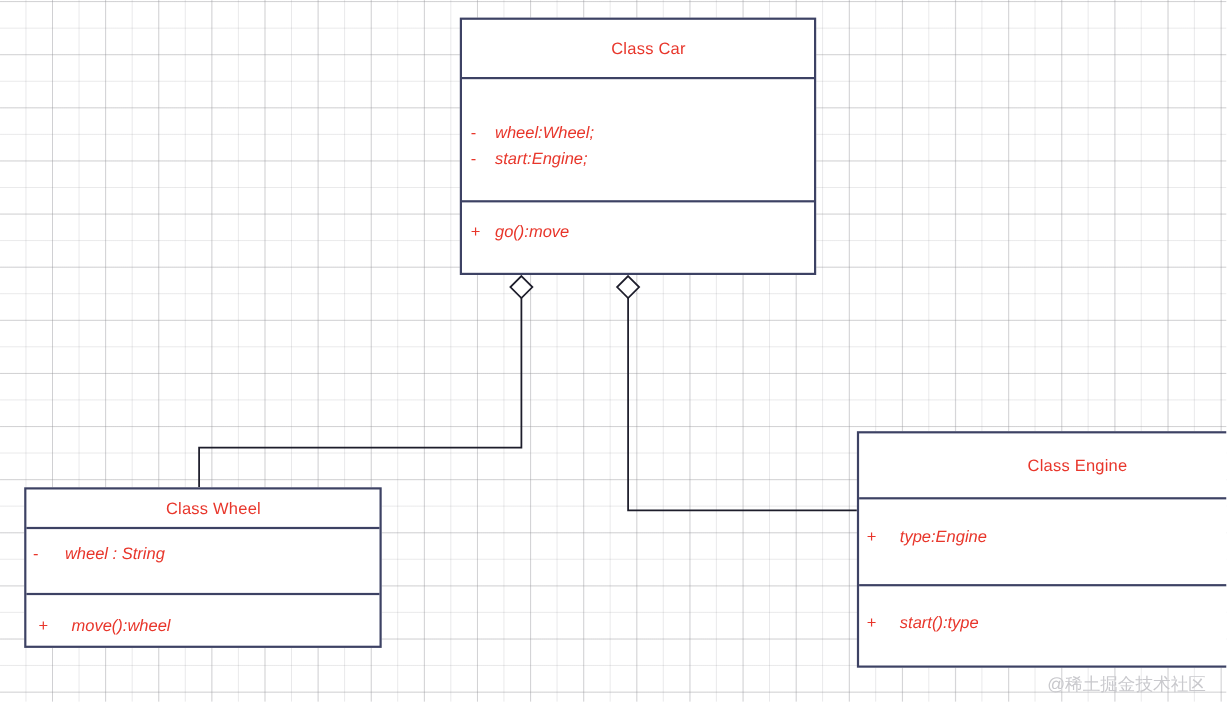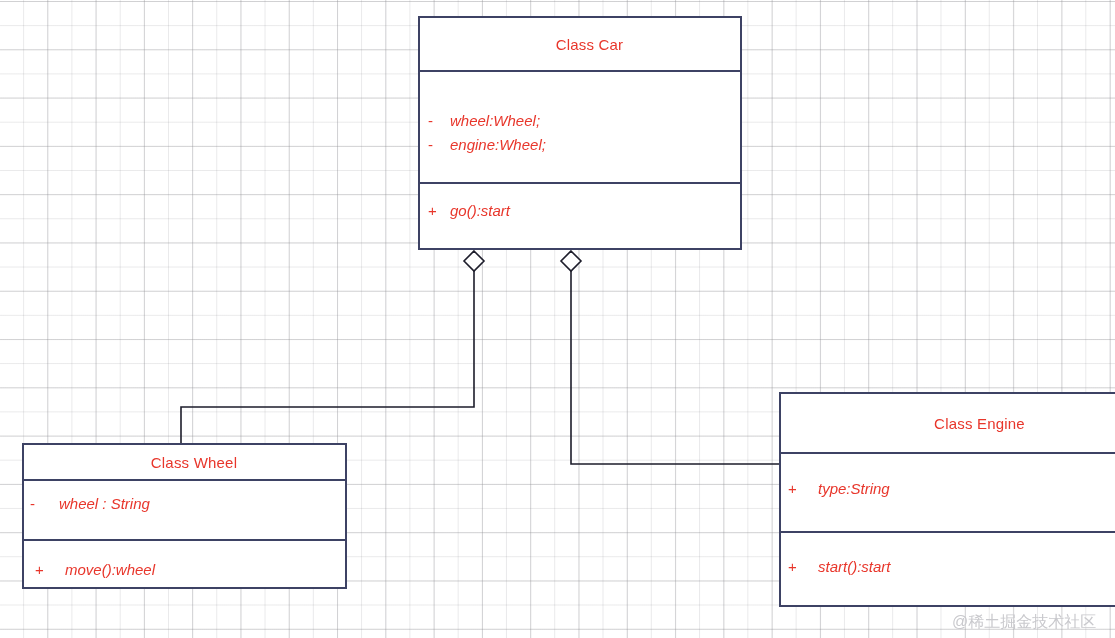--- a/index.html
+++ b/index.html
@@ -115,27 +115,27 @@
     <div class="uml-compartment uml-title" style="height:52px;">
       <span>Class Car</span>
     </div>
     <div class="uml-compartment" style="height:112px; padding:40px 0 0 8px;">
       <div class="uml-row" style="margin-bottom:7px;">
         <span class="uml-vis">-</span>
         <span class="uml-member">wheel:Wheel;</span>
       </div>
       <div class="uml-row">
         <span class="uml-vis">-</span>
-        <span class="uml-member">engine:Wheel;</span>
+        <span class="uml-member">start:Engine;</span>
       </div>
     </div>
     <div class="uml-compartment" style="height:66px; padding:18px 0 0 8px;">
       <div class="uml-row">
         <span class="uml-vis">+</span>
-        <span class="uml-member">go():start</span>
+        <span class="uml-member">go():move</span>
       </div>
     </div>
   </div>
 
   <div class="uml-class" style="left:22px; top:443px; width:325px; height:146px;">
     <div class="uml-compartment uml-title" style="height:47px;">
       <span>Class Wheel</span>
     </div>
     <div class="uml-compartment" style="height:76px; padding:14px 0 0 6px;">
       <div class="uml-row">
@@ -151,26 +151,26 @@
     </div>
   </div>
 
   <div class="uml-class" style="left:779px; top:392px; width:382px; height:215px;">
     <div class="uml-compartment uml-title" style="height:59px;">
       <span>Class Engine</span>
     </div>
     <div class="uml-compartment" style="height:79px; padding:26px 0 0 7px;">
       <div class="uml-row">
         <span class="uml-vis">+</span>
-        <span class="uml-member" style="padding-left:8px;">type:String</span>
+        <span class="uml-member" style="padding-left:8px;">type:Engine</span>
       </div>
     </div>
     <div class="uml-compartment" style="height:75px; padding:25px 0 0 7px;">
       <div class="uml-row">
         <span class="uml-vis">+</span>
-        <span class="uml-member" style="padding-left:8px;">start():start</span>
+        <span class="uml-member" style="padding-left:8px;">start():type</span>
       </div>
     </div>
   </div>
 
   <div class="watermark" style="left:952px; top:612px;">@稀土掘金技术社区</div>
 
 </div>
 
 </body></html>

